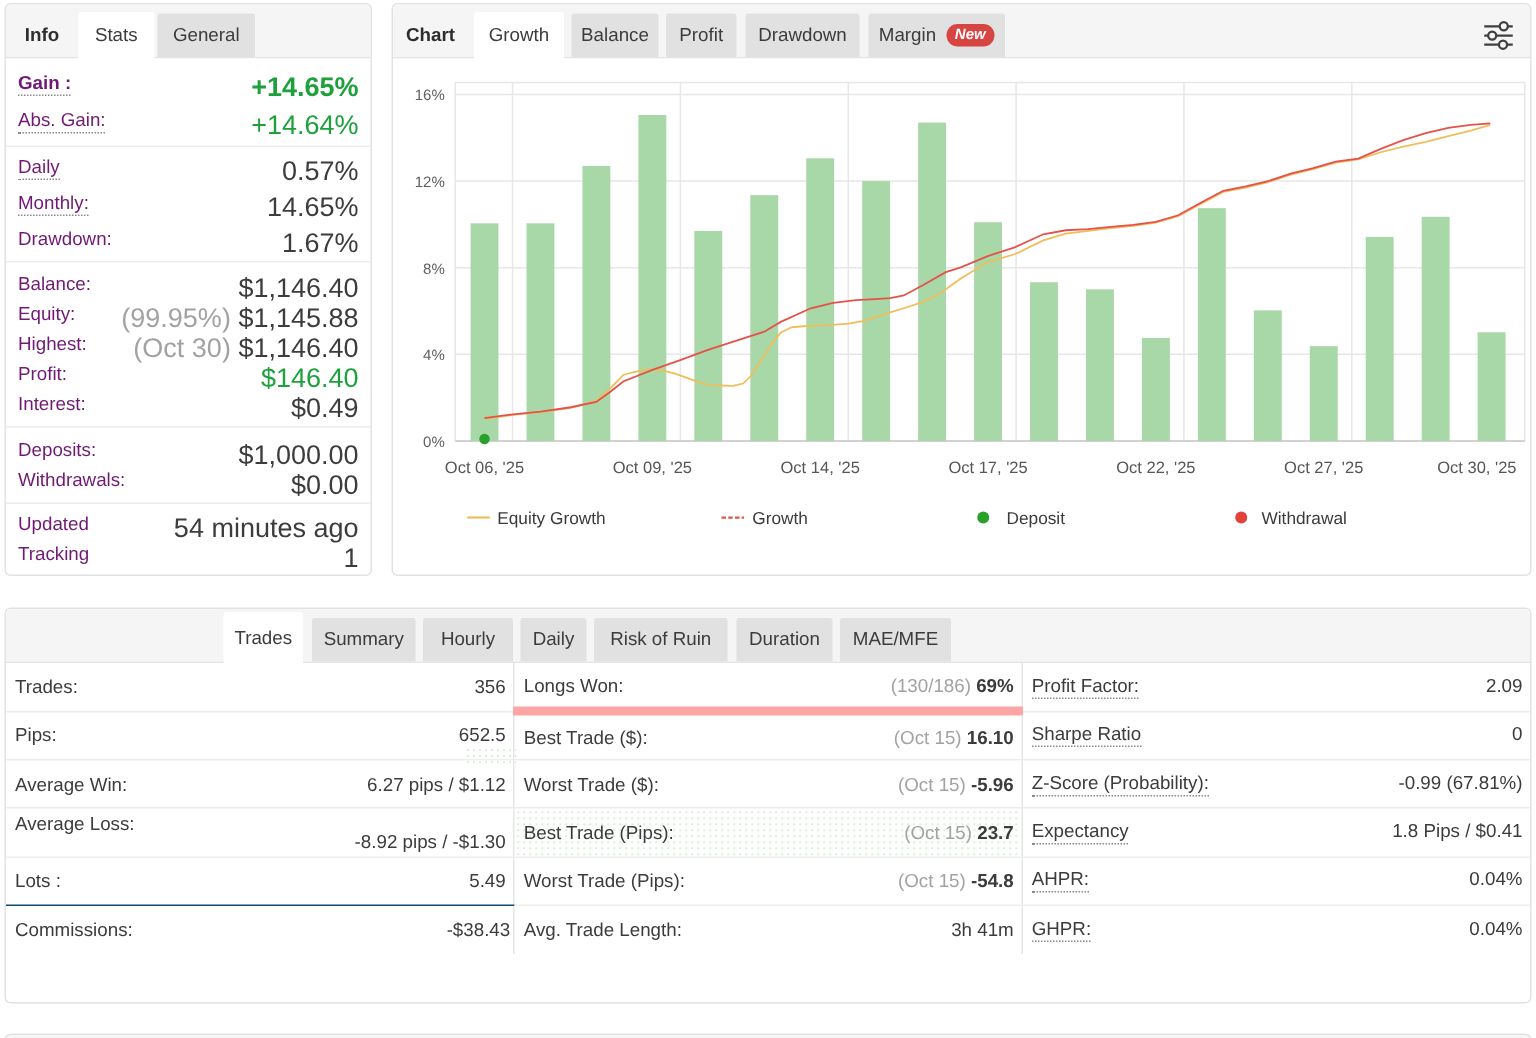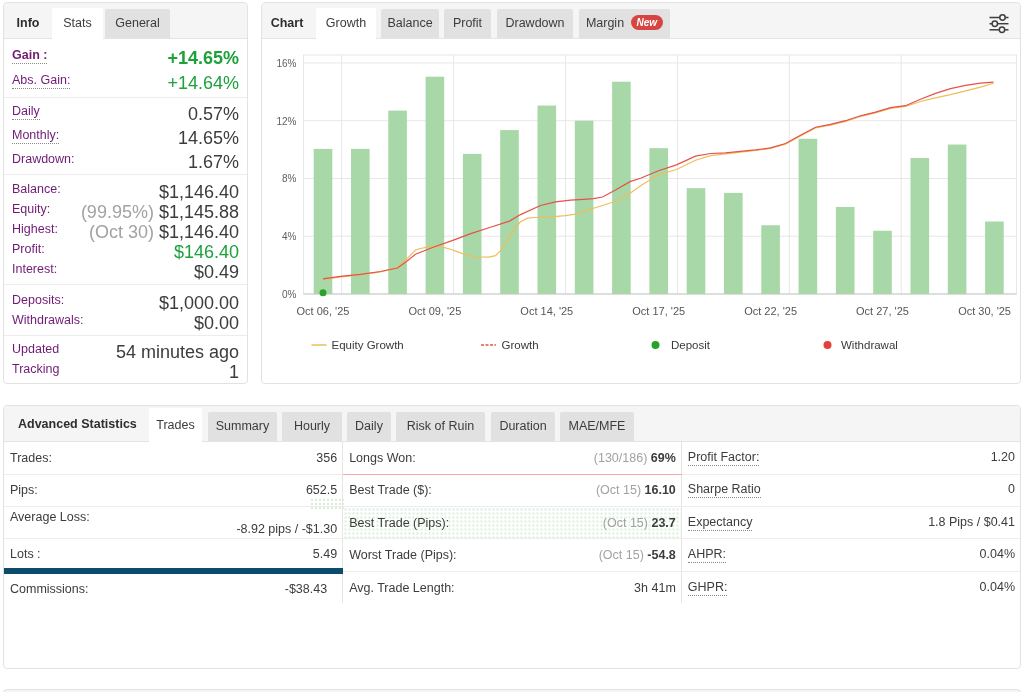--- a/index.html
+++ b/index.html
@@ -133,90 +133,103 @@
       <text x="239.5" y="308" font-size="11.5" fill="#3a3a3a">Growth</text>
       <circle cx="393.5" cy="304" r="4" fill="#27a127"></circle>
       <text x="409" y="308" font-size="11.5" fill="#3a3a3a">Deposit</text>
       <circle cx="565.5" cy="304" r="4" fill="#e2423b"></circle>
       <text x="579" y="308" font-size="11.5" fill="#3a3a3a">Withdrawal</text>
     </svg>
 </div>
 
 <div class="panel" id="botp" style="left:3px; top:405px; width:1018px; height:264px;">
   <div class="tabbar">
-    <span style="position:absolute; left:14px; top:0; line-height:36px; font-size:12.5px; font-weight:bold; color:#2e2e2e;">Advanced Statistics</span>
     <div class="tab active" style="left:145px; width:53px;">Trades</div>
     <div class="tab" style="left:204px; width:69px;">Summary</div>
     <div class="tab" style="left:278px; width:60px;">Hourly</div>
     <div class="tab" style="left:343px; width:44px;">Daily</div>
     <div class="tab" style="left:392px; width:89px;">Risk of Ruin</div>
     <div class="tab" style="left:487px; width:64px;">Duration</div>
     <div class="tab" style="left:556px; width:74px;">MAE/MFE</div>
   </div>
   <div id="tablewrap" style="position:relative; height:226px;">
       <table style="width:100%; border-collapse:collapse; table-layout:fixed; font-size:12.5px; color:#3c3c3c;">
         <tbody>
           <tr>
             <td style="height:32.3px; padding:0 5px 0 6px; border-bottom:1px solid #ededed;border-right:1px solid #e5e5e5;">
               <div style="float:left;">Trades:</div>
               <div style="float:right;">356</div>
             </td>
-            <td style="height:32.3px; padding:0 5px 0 6px; border-bottom:1px solid #fca5a5;border-right:1px solid #e5e5e5;">
+            <td style="height:32.3px; padding:0 5px 0 6px; border-bottom:6px solid #fca5a5;border-right:1px solid #e5e5e5;">
               <div style="float:left;">Longs Won:</div>
               <div style="float:right;"><span class="gry">(130/186)</span> <b>69%</b></div>
             </td>
             <td style="height:32.3px; padding:0 5px 0 6px; border-bottom:1px solid #ededed;">
               <div style="float:left;"><span class="du">Profit Factor:</span></div>
-              <div style="float:right;">1.20</div>
+              <div style="float:right;">2.09</div>
             </td>
           </tr>
           <tr>
             <td style="height:32.3px; padding:0 5px 0 6px; border-bottom:1px solid #ededed;border-right:1px solid #e5e5e5;">
               <div style="float:left;">Pips:</div>
               <div style="float:right;">652.5</div>
             </td>
             <td style="height:32.3px; padding:0 5px 0 6px; border-bottom:1px solid #ededed;border-right:1px solid #e5e5e5;">
               <div style="float:left;">Best Trade ($):</div>
               <div style="float:right;"><span class="gry">(Oct 15)</span> <b>16.10</b></div>
             </td>
             <td style="height:32.3px; padding:0 5px 0 6px; border-bottom:1px solid #ededed;">
               <div style="float:left;"><span class="du">Sharpe Ratio</span></div>
               <div style="float:right;">0</div>
+            </td>
+          </tr>
+          <tr>
+            <td style="height:32.3px; padding:0 5px 0 6px; border-bottom:1px solid #ededed;border-right:1px solid #e5e5e5;">
+              <div style="float:left;">Average Win:</div>
+              <div style="float:right;">6.27 pips / $1.12</div>
+            </td>
+            <td style="height:32.3px; padding:0 5px 0 6px; border-bottom:1px solid #ededed;border-right:1px solid #e5e5e5;">
+              <div style="float:left;">Worst Trade ($):</div>
+              <div style="float:right;"><span class="gry">(Oct 15)</span> <b>-5.96</b></div>
+            </td>
+            <td style="height:32.3px; padding:0 5px 0 6px; border-bottom:1px solid #ededed;">
+              <div style="float:left;"><span class="du">Z-Score (Probability):</span></div>
+              <div style="float:right;">-0.99 (67.81%)</div>
             </td>
           </tr>
           <tr>
             <td style="height:32.3px; padding:0 5px 0 6px; border-bottom:1px solid #ededed;border-right:1px solid #e5e5e5;">
               <div style="float:left;">Average Loss:</div>
               <div style="float:right;margin-top:12px;">-8.92 pips / -$1.30</div>
             </td>
             <td class="wmcell" style="height:32.3px; padding:0 5px 0 6px; border-bottom:1px solid #ededed;border-right:1px solid #e5e5e5;">
               <div style="float:left;">Best Trade (Pips):</div>
               <div style="float:right;"><span class="gry">(Oct 15)</span> <b>23.7</b></div>
             </td>
             <td style="height:32.3px; padding:0 5px 0 6px; border-bottom:1px solid #ededed;">
               <div style="float:left;"><span class="du">Expectancy</span></div>
               <div style="float:right;">1.8 Pips / $0.41</div>
             </td>
           </tr>
           <tr>
-            <td style="height:32.3px; padding:0 5px 0 6px; border-bottom:6px solid #0c4a6e;border-right:1px solid #e5e5e5;">
+            <td style="height:32.3px; padding:0 5px 0 6px; border-bottom:1px solid #0c4a6e;border-right:1px solid #e5e5e5;">
               <div style="float:left;">Lots :</div>
               <div style="float:right;">5.49</div>
             </td>
             <td style="height:32.3px; padding:0 5px 0 6px; border-bottom:1px solid #ededed;border-right:1px solid #e5e5e5;">
               <div style="float:left;">Worst Trade (Pips):</div>
               <div style="float:right;"><span class="gry">(Oct 15)</span> <b>-54.8</b></div>
             </td>
             <td style="height:32.3px; padding:0 5px 0 6px; border-bottom:1px solid #ededed;">
               <div style="float:left;"><span class="du">AHPR:</span></div>
               <div style="float:right;">0.04%</div>
             </td>
           </tr>
           <tr>
-            <td style="height:32.3px; padding:0 15px 0 6px; border-right:1px solid #e5e5e5;">
+            <td style="height:32.3px; padding:0 2px 0 6px; border-right:1px solid #e5e5e5;">
               <div style="float:left;">Commissions:</div>
               <div style="float:right;">-$38.43</div>
             </td>
             <td style="height:32.3px; padding:0 5px 0 6px; border-right:1px solid #e5e5e5;">
               <div style="float:left;">Avg. Trade Length:</div>
               <div style="float:right;">3h 41m</div>
             </td>
             <td style="height:32.3px; padding:0 5px 0 6px;margin-left:31px; ">
               <div style="float:left;"><span class="du">GHPR:</span></div>
               <div style="float:right;">0.04%</div>

